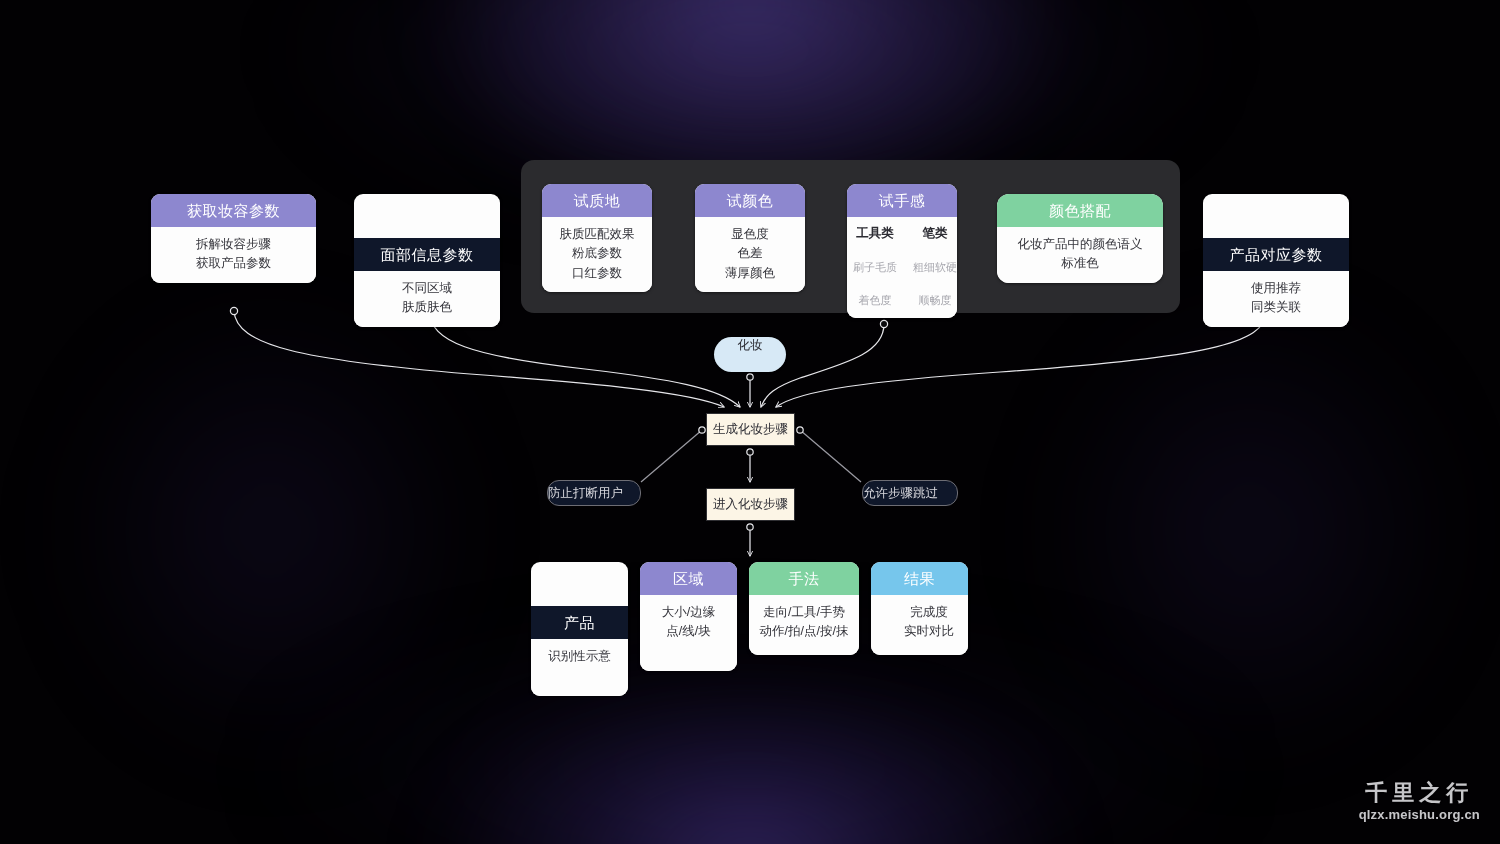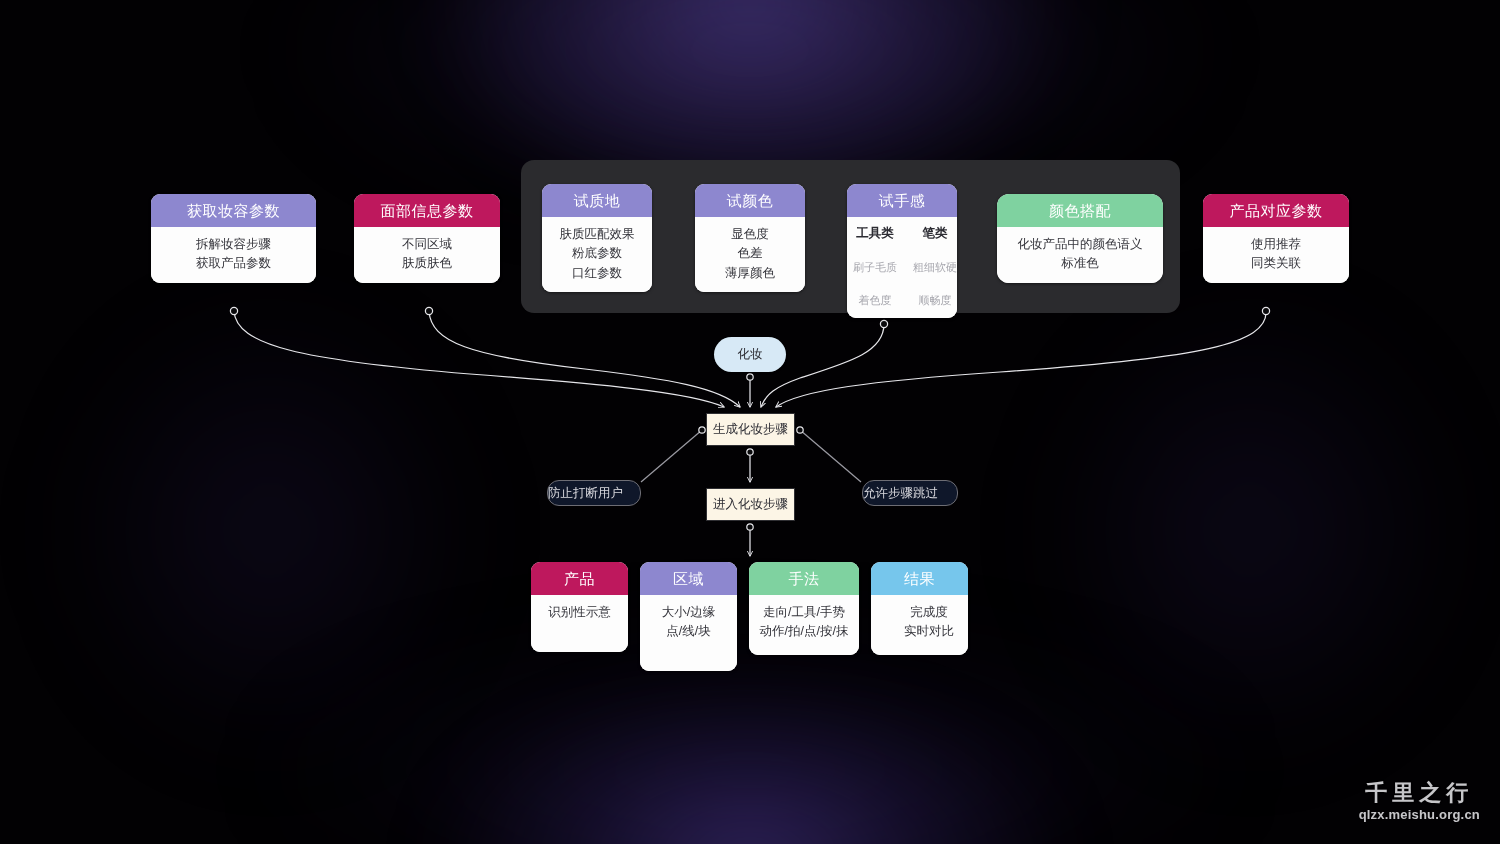--- a/index.html
+++ b/index.html
@@ -80,21 +80,21 @@
     background: #fdfdfd;
     text-align: center;
     color: #33333a;
     font-size: 12.5px;
     padding: 8px 6px 9px;
   }
   .card .body div { line-height: 1.55; white-space: nowrap; }
 
   
   .hdr-purple { background: #8d87cf; }
-  .hdr-yellow { background: #be185d; }
+  .hdr-yellow { background: #0f172a; margin-top: 44px; }
   .hdr-green  { background: #7fd2a0; }
   .hdr-blue   { background: #76c6ec; }
 
   
   .grid2 {
     display: grid;
     grid-template-columns: 1fr 1fr;
     row-gap: 3px;
     column-gap: 6px;
     padding: 7px 6px 8px;
@@ -103,21 +103,21 @@
   }
   .grid2 span { text-align: center; white-space: nowrap; }
   .grid2 .g-head { color: #2c2c33; font-size: 12.5px; font-weight: 700; line-height: 1.5; }
   .grid2 .g-sub  { color: #a7a7ae; font-size: 11px; line-height: 1.6; }
 
   
   .pill {
     position: absolute;
     background: #d7e9f6;
     border-radius: 18px;
-    display: flex; align-items: center; justify-content: center;
+    display: flex; align-items: flex-start; justify-content: center;
     color: #2c2c33; font-size: 12.5px;
     box-shadow: 0 1px 2px rgba(0,0,0,0.45);
   }
   .procbox {
     position: absolute;
     background: #fcf5e6;
     border: 1px solid #2f2f33;
     display: flex; align-items: center; justify-content: center;
     color: #2c2c33; font-size: 12.5px; text-align: right;
   }

